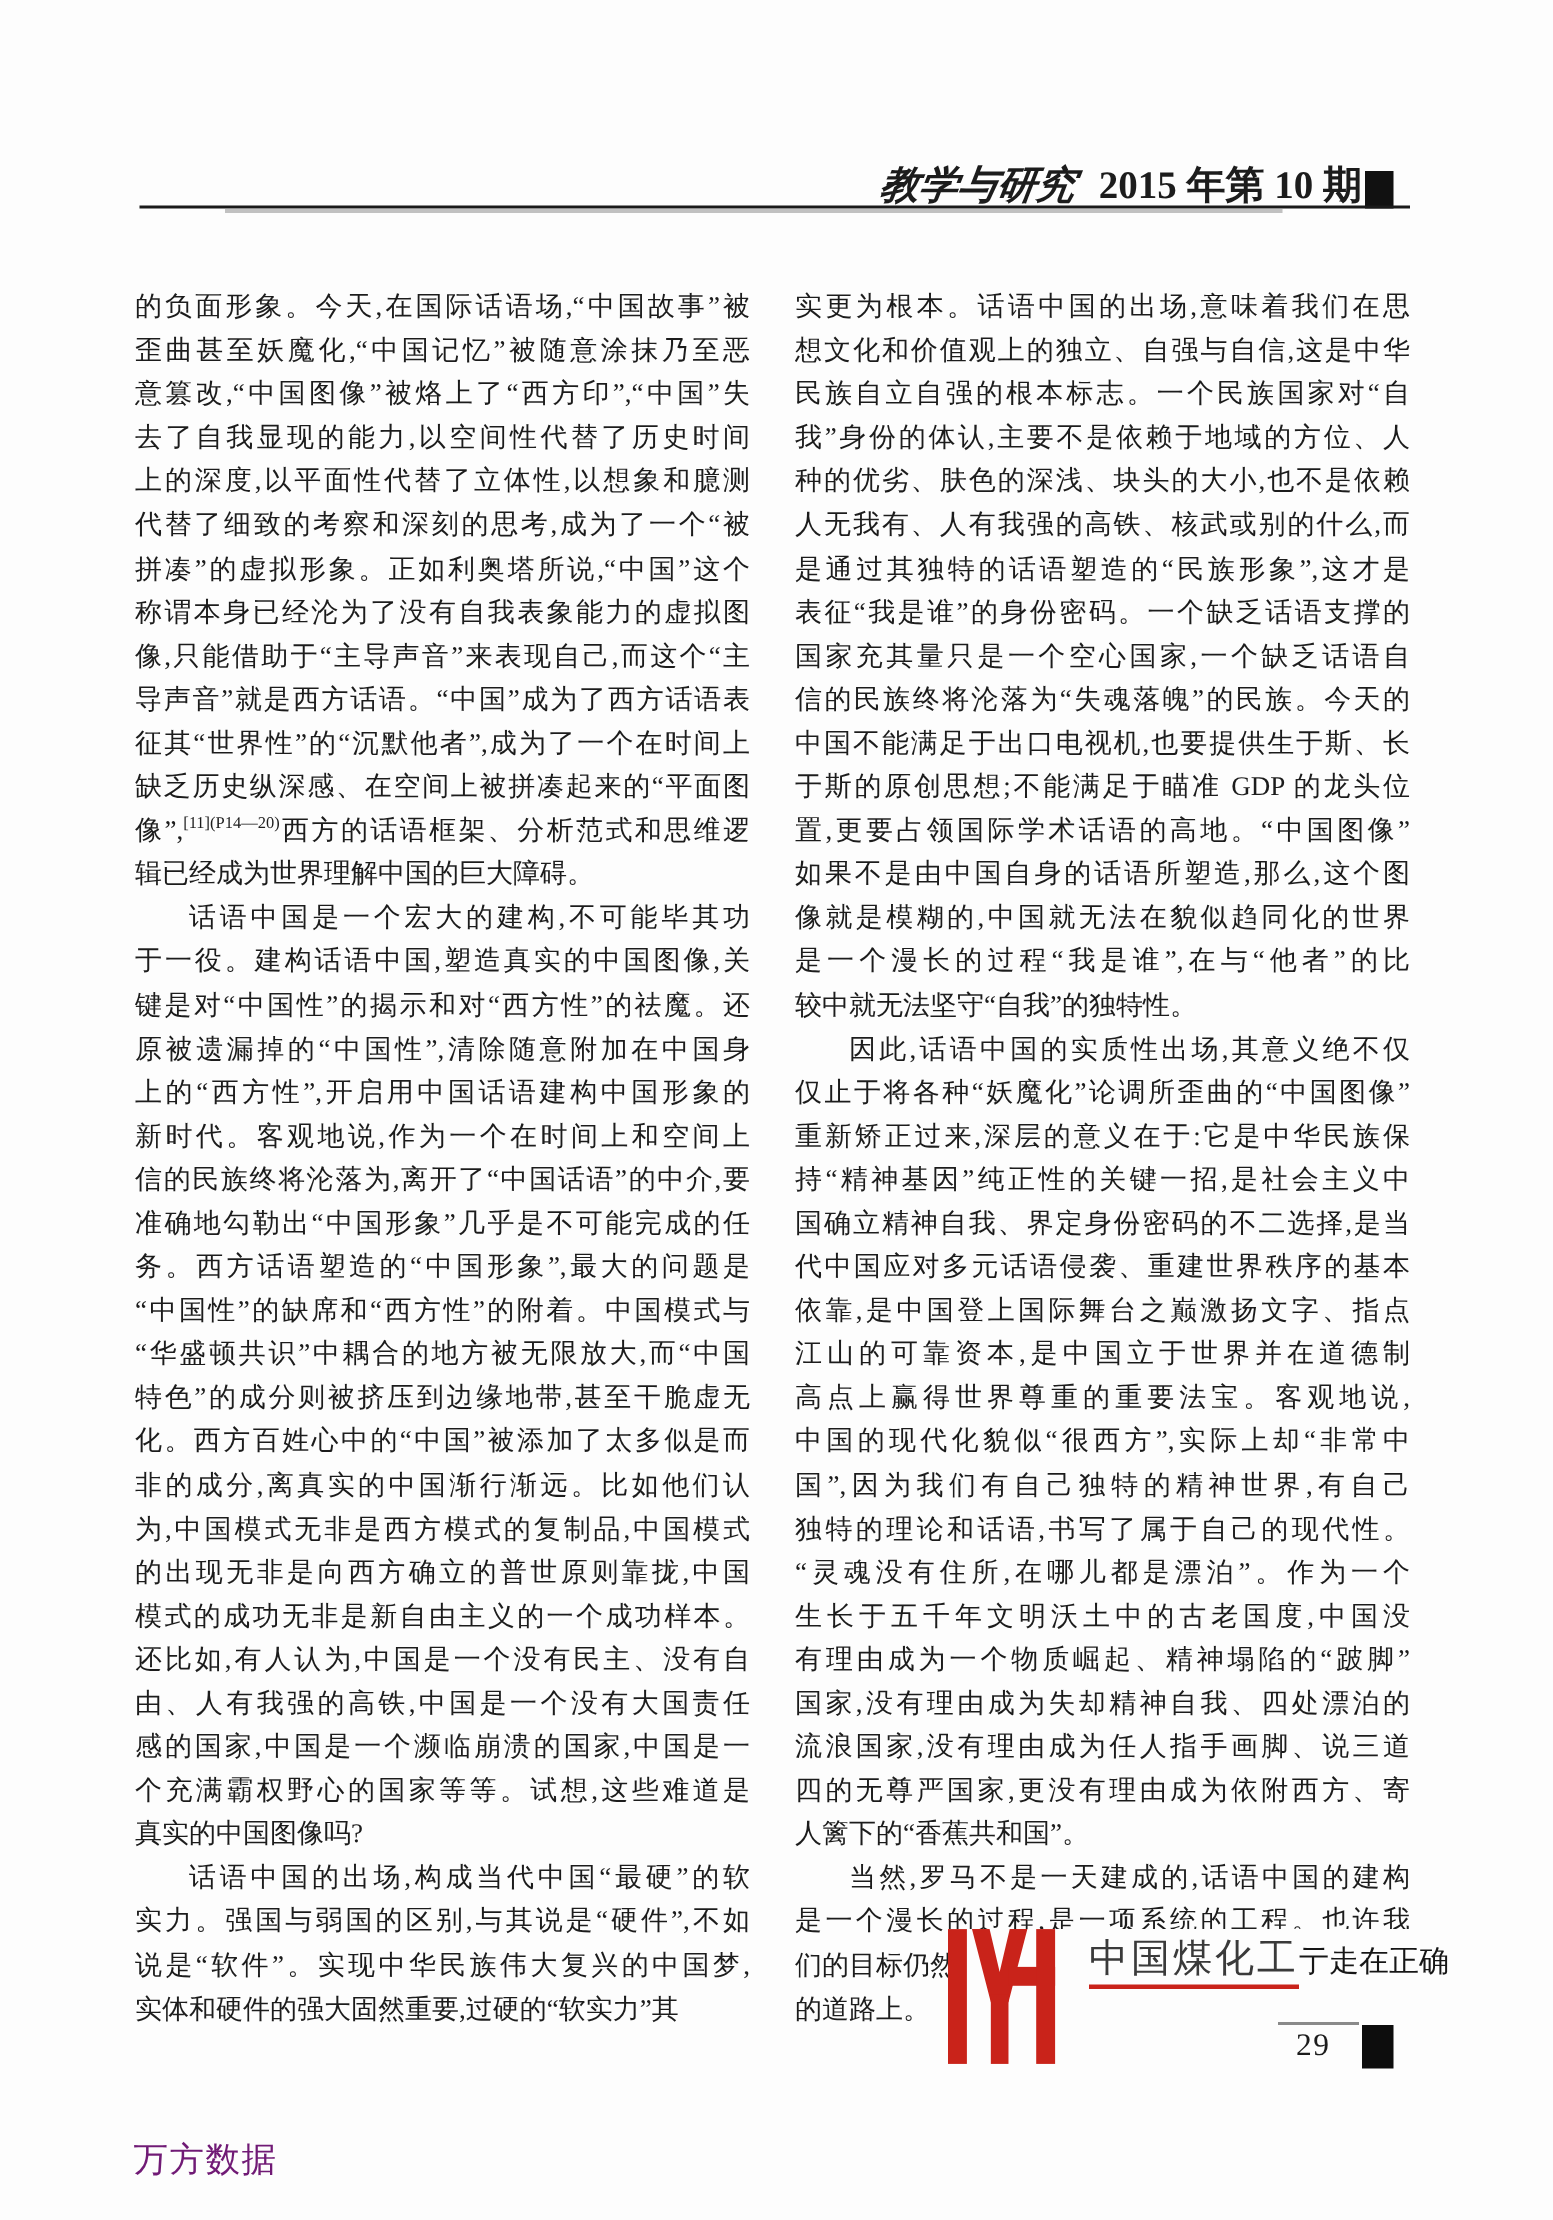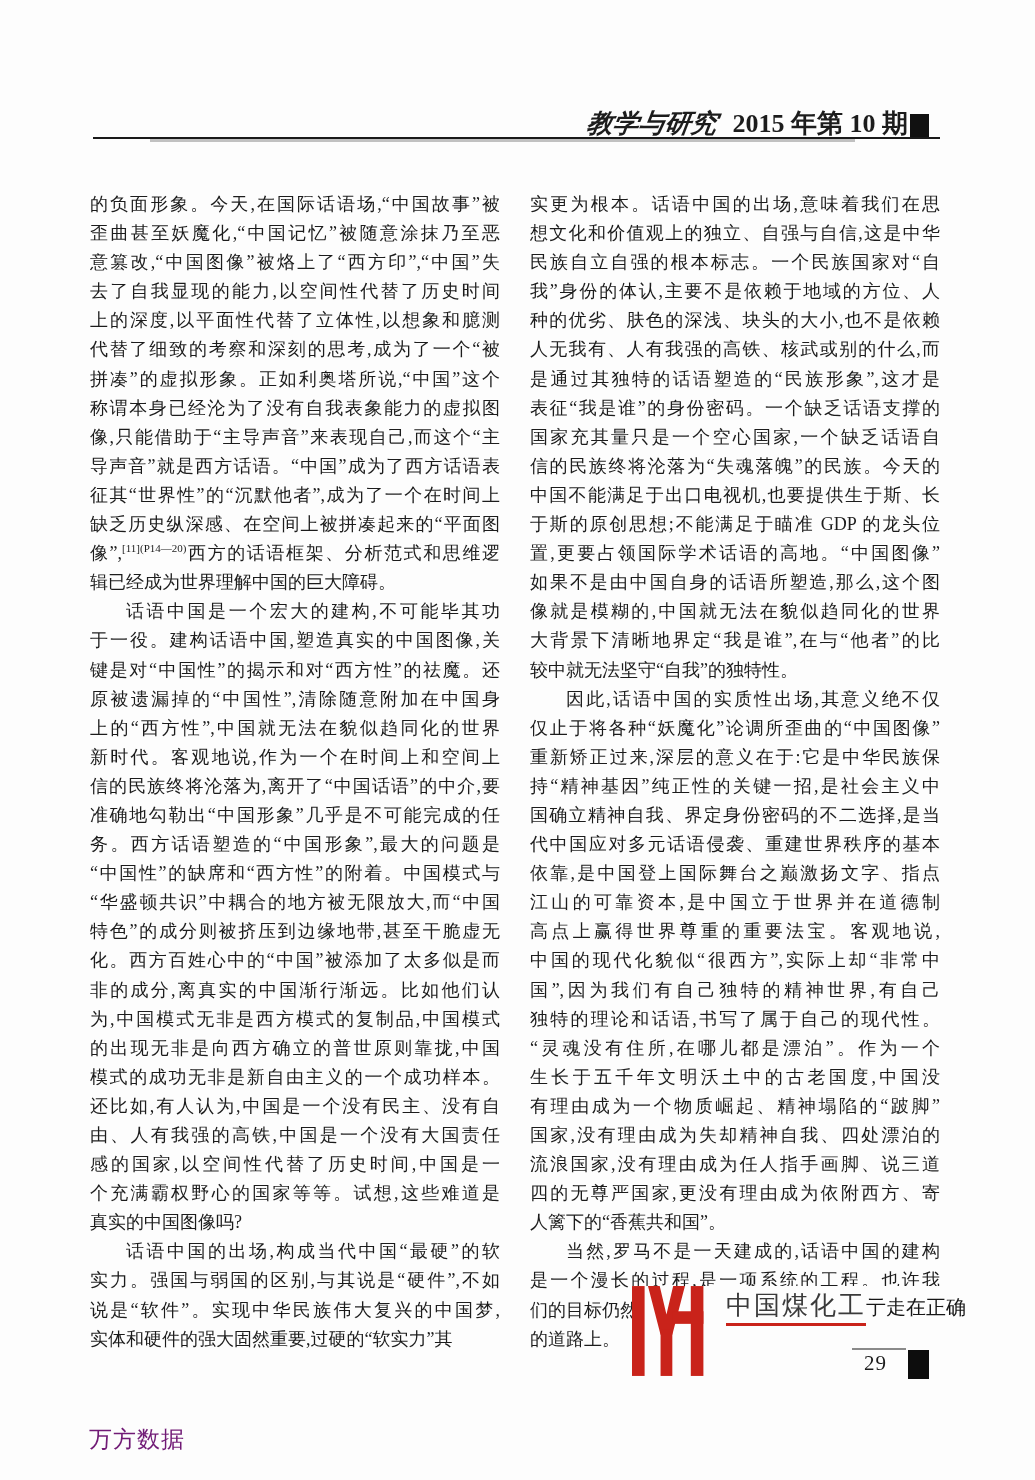--- a/index.html
+++ b/index.html
@@ -85,36 +85,36 @@
         <div class="line">像,只能借助于“主导声音”来表现自己,而这个“主</div>
         <div class="line">导声音”就是西方话语。“中国”成为了西方话语表</div>
         <div class="line">征其“世界性”的“沉默他者”,成为了一个在时间上</div>
         <div class="line">缺乏历史纵深感、在空间上被拼凑起来的“平面图</div>
         <div class="line">像”,<sup>[11](P14—20)</sup>西方的话语框架、分析范式和思维逻</div>
         <div class="line last">辑已经成为世界理解中国的巨大障碍。</div>
         <div class="line indent">话语中国是一个宏大的建构,不可能毕其功</div>
         <div class="line">于一役。建构话语中国,塑造真实的中国图像,关</div>
         <div class="line">键是对“中国性”的揭示和对“西方性”的祛魔。还</div>
         <div class="line">原被遗漏掉的“中国性”,清除随意附加在中国身</div>
-        <div class="line">上的“西方性”,中国就无法在貌似趋同化的世界</div>
+        <div class="line">上的“西方性”,开启用中国话语建构中国形象的</div>
         <div class="line">新时代。客观地说,作为一个在时间上和空间上</div>
         <div class="line">信的民族终将沦落为,离开了“中国话语”的中介,要</div>
         <div class="line">准确地勾勒出“中国形象”几乎是不可能完成的任</div>
         <div class="line">务。西方话语塑造的“中国形象”,最大的问题是</div>
         <div class="line">“中国性”的缺席和“西方性”的附着。中国模式与</div>
         <div class="line">“华盛顿共识”中耦合的地方被无限放大,而“中国</div>
         <div class="line">特色”的成分则被挤压到边缘地带,甚至干脆虚无</div>
         <div class="line">化。西方百姓心中的“中国”被添加了太多似是而</div>
         <div class="line">非的成分,离真实的中国渐行渐远。比如他们认</div>
         <div class="line">为,中国模式无非是西方模式的复制品,中国模式</div>
         <div class="line">的出现无非是向西方确立的普世原则靠拢,中国</div>
         <div class="line">模式的成功无非是新自由主义的一个成功样本。</div>
         <div class="line">还比如,有人认为,中国是一个没有民主、没有自</div>
         <div class="line">由、人有我强的高铁,中国是一个没有大国责任</div>
-        <div class="line">感的国家,以空间性代替了历史时间,中国是一</div>
+        <div class="line">感的国家,中国是一个濒临崩溃的国家,中国是一</div>
         <div class="line">个充满霸权野心的国家等等。试想,这些难道是</div>
         <div class="line last">真实的中国图像吗?</div>
         <div class="line indent">话语中国的出场,构成当代中国“最硬”的软</div>
         <div class="line">实力。强国与弱国的区别,与其说是“硬件”,不如</div>
         <div class="line">说是“软件”。实现中华民族伟大复兴的中国梦,</div>
         <div class="line last">实体和硬件的强大固然重要,过硬的“软实力”其</div>
       </div>
     <div class="col">
         <div class="line">实更为根本。话语中国的出场,意味着我们在思</div>
         <div class="line">想文化和价值观上的独立、自强与自信,这是中华</div>
@@ -124,21 +124,21 @@
         <div class="line">人无我有、人有我强的高铁、核武或别的什么,而</div>
         <div class="line">是通过其独特的话语塑造的“民族形象”,这才是</div>
         <div class="line">表征“我是谁”的身份密码。一个缺乏话语支撑的</div>
         <div class="line">国家充其量只是一个空心国家,一个缺乏话语自</div>
         <div class="line">信的民族终将沦落为“失魂落魄”的民族。今天的</div>
         <div class="line">中国不能满足于出口电视机,也要提供生于斯、长</div>
         <div class="line">于斯的原创思想;不能满足于瞄准 GDP 的龙头位</div>
         <div class="line">置,更要占领国际学术话语的高地。“中国图像”</div>
         <div class="line">如果不是由中国自身的话语所塑造,那么,这个图</div>
         <div class="line">像就是模糊的,中国就无法在貌似趋同化的世界</div>
-        <div class="line">大背景下清晰地界定“我是谁”,在与“他者”的比</div>
+        <div class="line">是一个漫长的过程“我是谁”,在与“他者”的比</div>
         <div class="line last">较中就无法坚守“自我”的独特性。</div>
         <div class="line indent">因此,话语中国的实质性出场,其意义绝不仅</div>
         <div class="line">仅止于将各种“妖魔化”论调所歪曲的“中国图像”</div>
         <div class="line">重新矫正过来,深层的意义在于:它是中华民族保</div>
         <div class="line">持“精神基因”纯正性的关键一招,是社会主义中</div>
         <div class="line">国确立精神自我、界定身份密码的不二选择,是当</div>
         <div class="line">代中国应对多元话语侵袭、重建世界秩序的基本</div>
         <div class="line">依靠,是中国登上国际舞台之巅激扬文字、指点</div>
         <div class="line">江山的可靠资本,是中国立于世界并在道德制</div>
         <div class="line">高点上赢得世界尊重的重要法宝。客观地说,</div>

